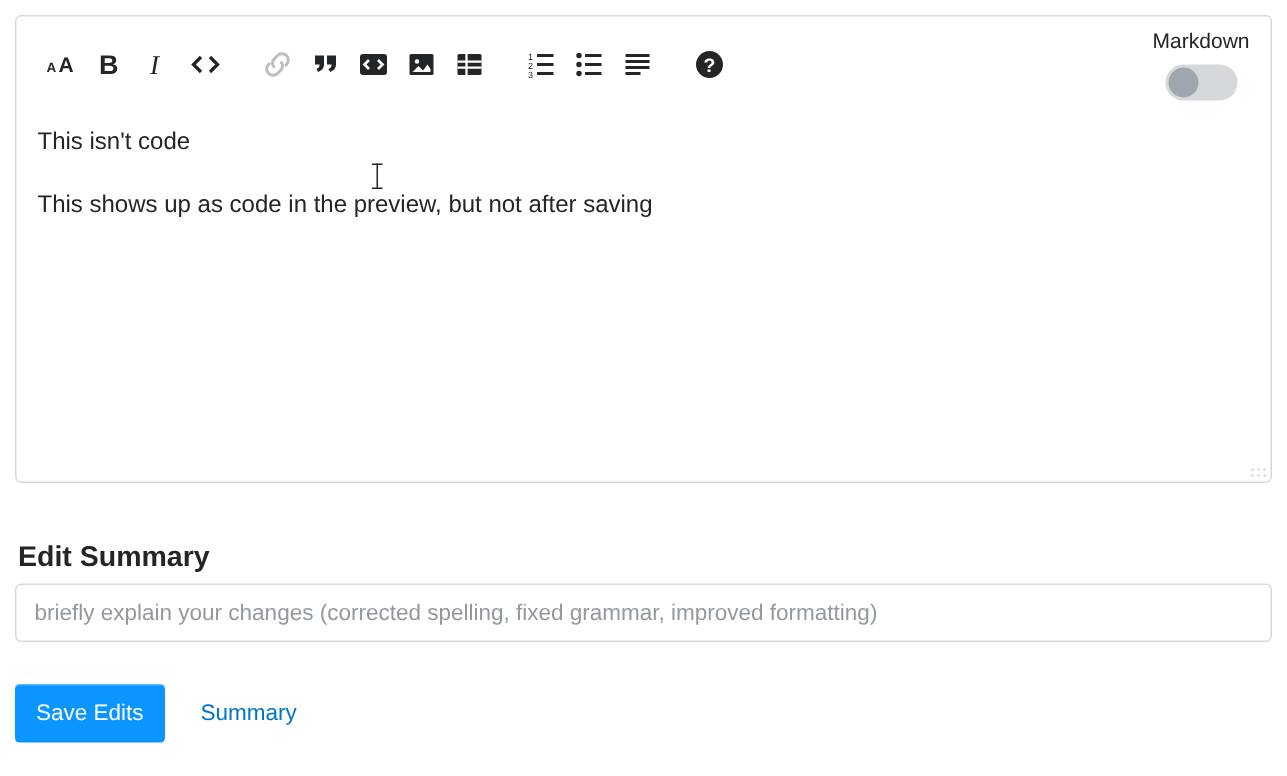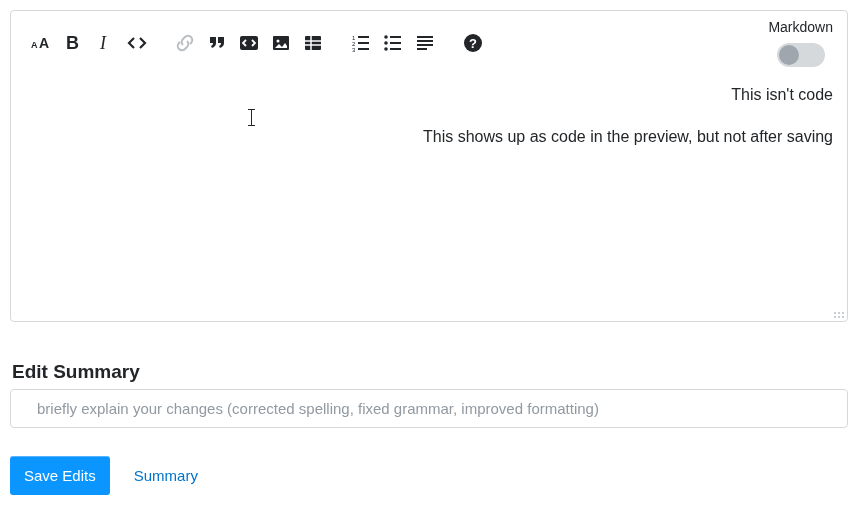--- a/index.html
+++ b/index.html
@@ -59,21 +59,21 @@
       left: 2px;
     }
     .editor-body {
       padding: 12px 14px;
       min-height: 240px;
       font-size: 16px;
       line-height: 1.5;
       color: #232629;
       position: relative;
     }
-    .editor-body p { margin: 0 0 18px 0; text-align: right; }
+    .editor-body p { margin: 0 0 18px 0; }
     .resize-grip {
       height: 10px;
       display: flex;
       justify-content: flex-end;
       padding-right: 2px;
       padding-bottom: 2px;
     }
     .grip-dots {
       width: 12px;
       height: 8px;
@@ -83,21 +83,21 @@
       background-size: 4px 4px;
     }
     .section-label {
       font-size: 19px;
       font-weight: 700;
       color: #232629;
       margin: 39px 0 6px 2px;
     }
     .summary-input {
       width: 100%;
-      padding: 10px 26px;
+      padding: 10px 12px;
       border: 1px solid #d6d9dc;
       border-radius: 4px;
       font-size: 15px;
       color: #232629;
       background: #fff;
     }
     .summary-input::placeholder { color: #9199a1; }
     .actions {
       margin-top: 28px;
       display: flex;

